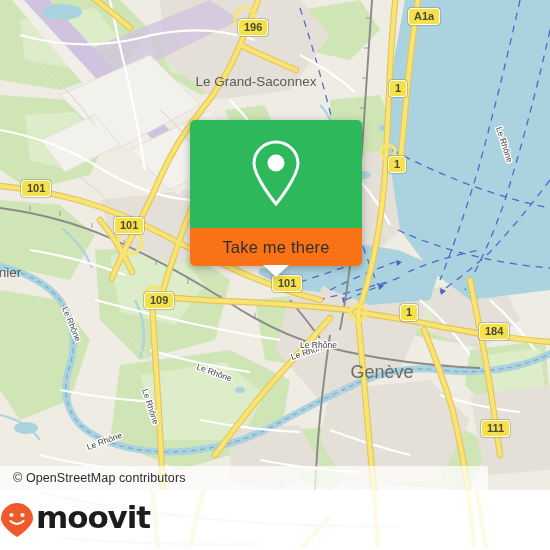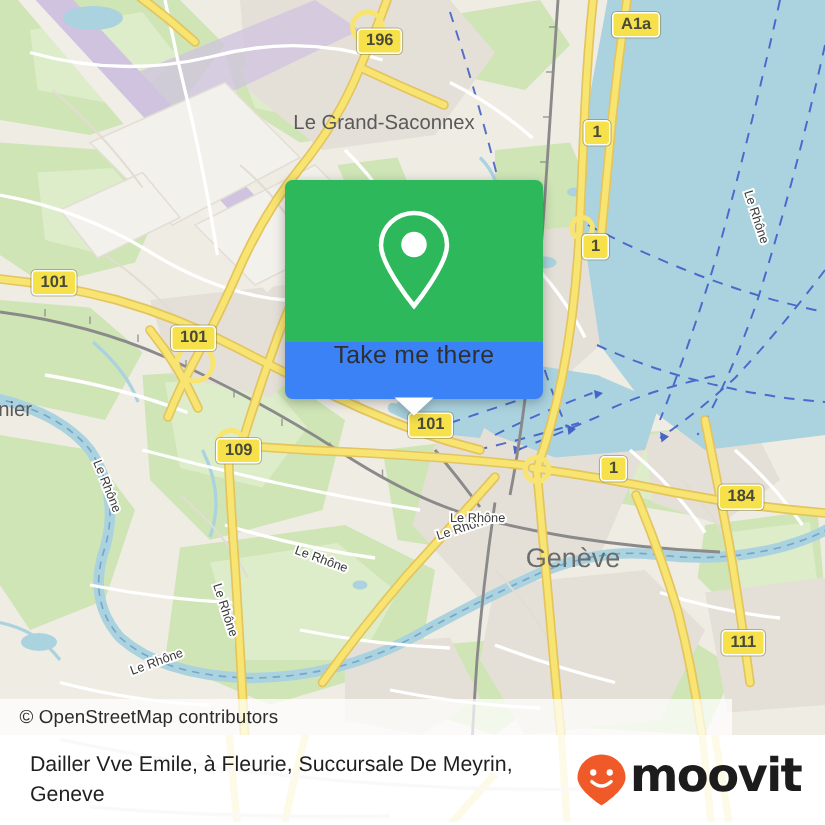--- a/index.html
+++ b/index.html
@@ -49,23 +49,23 @@
     filter: drop-shadow(0 2px 4px rgba(0,0,0,0.28));
   }
   #callout-top {
     height: 108px;
     background: #2eb85c;
     border-radius: 5px 5px 0 0;
     display: flex; align-items: center; justify-content: center;
   }
   #callout-bottom {
     height: 38px;
-    background: #3b82f6;
+    background: #f97316;
     border-radius: 0 0 5px 5px;
-    display: flex; justify-content: center;
+    display: flex; align-items: center; justify-content: center;
     position: relative;
   }
   #callout-label {
     font-size: 16.5px;
     color: #2f2f2f;
     letter-spacing: .2px;
   }
   #callout-tail {
     position: absolute;
     left: 50%; bottom: -11px;
@@ -410,21 +410,20 @@
         <path d="M330,518 Q300,552 270,585"></path>
         <path d="M152,480 Q155,520 158,550"></path>
         <path d="M470,455 Q478,500 486,550"></path>
         <path d="M215,455 Q200,500 190,550"></path>
       </g>
       <g fill="none" stroke="#e4e0d6" stroke-width="2.5">
         <path d="M40,495 Q120,512 200,520 Q300,530 400,528"></path>
         <path d="M60,540 Q160,548 260,546"></path>
       </g>
     </svg>
-    <div id="footer-title">Dailler Vve Emile, à Fleurie, Succursale De Meyrin, Geneve</div>
     <div id="logo">
       <svg width="34" height="36" viewBox="0 0 34 36">
         <path d="M17 1 C8.2 1 1 8 1 16.5 C1 25 17 35 17 35 C17 35 33 25 33 16.5 C33 8 25.8 1 17 1 Z" fill="#ef5a28"></path>
         <circle cx="11.5" cy="13" r="2.1" fill="#ffffff"></circle>
         <circle cx="22.5" cy="13" r="2.1" fill="#ffffff"></circle>
         <path d="M10.5 19 Q17 25 23.5 19" fill="none" stroke="#ffffff" stroke-width="2.1" stroke-linecap="round"></path>
       </svg>
       <span id="logo-word">moovit</span>
     </div>
   </div>

